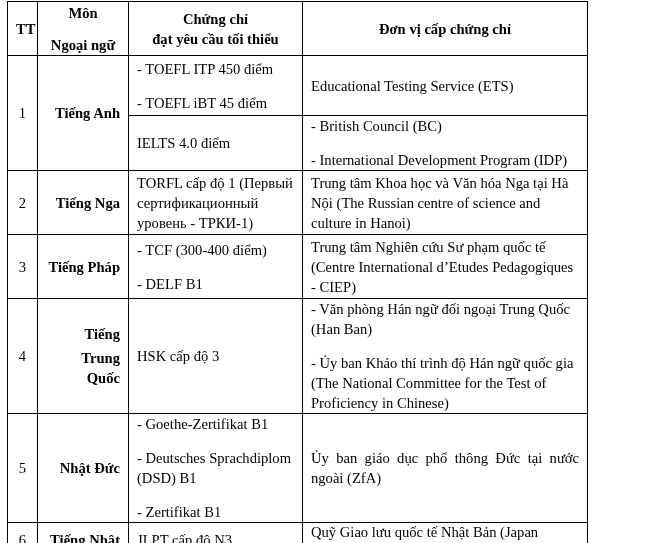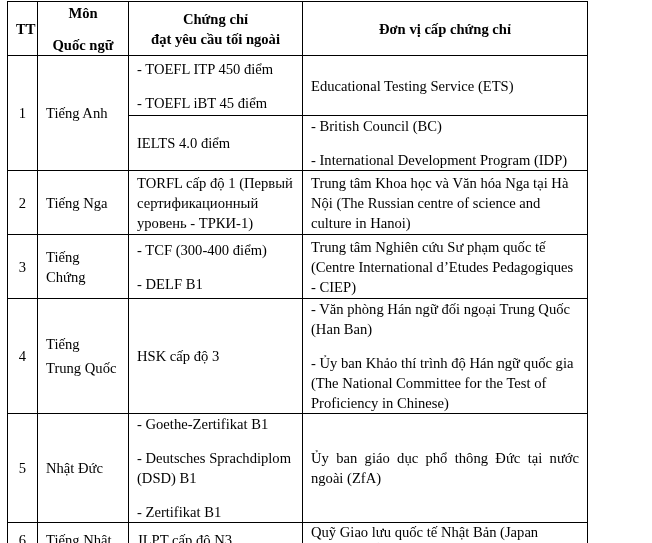--- a/index.html
+++ b/index.html
@@ -1,21 +1,21 @@
 <!DOCTYPE html>
 <html><head>
 <meta charset="utf-8">
 <style>
   html, body { margin:0; padding:0; background:#ffffff; }
   body { width:652px; height:543px; overflow:hidden; font-family:"Liberation Serif", serif; color:#000; }
   table { position:absolute; left:7px; top:1px; border-collapse:collapse; table-layout:fixed; width:534px; }
   td, th { border:1.5px solid #000; padding:0 8px; font-size:14.6px; line-height:20px; vertical-align:middle; }
   th { font-weight:bold; text-align:center; }
   .c-tt { width:30px; text-align:center; }
-  .c-lang { width:91px; text-align:left; font-weight:normal; }
+  .c-lang { width:91px; text-align:right; font-weight:bold; }
   .c-cert { width:174px; }
   .c-org { width:285px; }
   .line { display:block; }
   .gap { margin-top:14px; }
   .justify { text-align:justify; }
   .hdr-line { display:block; }
 </style>
 </head>
 <body>
 
@@ -24,25 +24,25 @@
     <col class="c-tt">
       <col class="c-lang">
       <col class="c-cert">
       <col class="c-org">
   </colgroup>
   <tbody>
       <tr style="height:54px;">
     <th>TT</th>
     <th>
       <span class="hdr-line" style="margin-bottom:12px;">Môn</span>
-      <span class="hdr-line">Quốc ngữ</span>
+      <span class="hdr-line">Ngoại ngữ</span>
     </th>
     <th>
       <span class="hdr-line" style="">Chứng chỉ</span>
-      <span class="hdr-line">đạt yêu cầu tối ngoài</span>
+      <span class="hdr-line">đạt yêu cầu tối thiểu</span>
     </th>
     <th>Đơn vị cấp chứng chỉ</th>
   </tr>
 
   <tr style="height:60px;">
     <td class="c-tt" rowspan="2">1</td>
     <td class="c-lang" rowspan="2">Tiếng Anh</td>
     <td>
       <span class="line">- TOEFL ITP 450 điểm</span>
       <span class="line gap">- TOEFL iBT 45 điểm</span>
@@ -67,21 +67,21 @@
     <td>
       <span class="line">TORFL cấp độ 1 (Первый сертификационный уровень - ТРКИ-1)</span>
     </td>
     <td>
       <span class="line">Trung tâm Khoa học và Văn hóa Nga tại Hà Nội (The Russian centre of science and culture in Hanoi)</span>
     </td>
   </tr>
 
   <tr style="height:64px;">
     <td class="c-tt">3</td>
-    <td class="c-lang">Tiếng Chứng</td>
+    <td class="c-lang">Tiếng Pháp</td>
     <td>
       <span class="line">- TCF (300-400 điểm)</span>
       <span class="line gap">- DELF B1</span>
     </td>
     <td>
       <span class="line">Trung tâm Nghiên cứu Sư phạm quốc tế (Centre International d’Etudes Pedagogiques - CIEP)</span>
     </td>
   </tr>
 
   <tr style="height:109px;">

